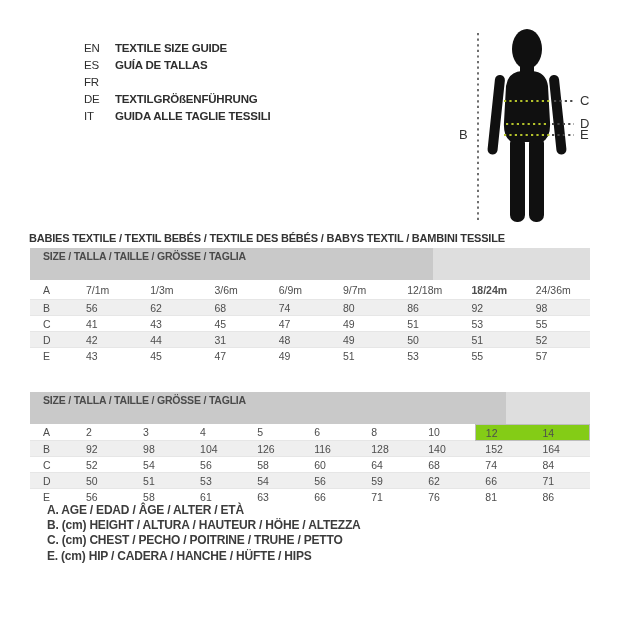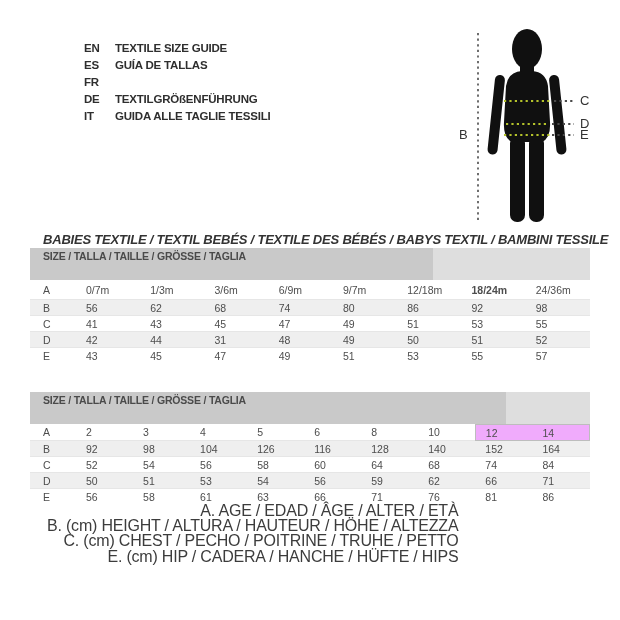--- a/index.html
+++ b/index.html
@@ -2,59 +2,59 @@
 <html style="--header-bar: #c9c9c9; --header-bar-light: #dedede; --zebra-row: #efefef; --text: #4d4d4d; --title-text: #333333; --silhouette: #101010; --measure-line: #4a4a4a; --measure-line-on-body: #b4c22b;"><head>
 <meta charset="utf-8">
 <style>
   html,body{margin:0;padding:0;}
   body{width:620px;height:620px;background:#ffffff;font-family:"Liberation Sans", sans-serif;}
   .page{position:relative;width:620px;height:620px;background:#fff;overflow:hidden;}
 
   
   .lang-list{position:absolute;left:48px;top:40px;}
   .lang-row{display:flex;line-height:17px;}
-  .lang-code{width:31px;font-size:11.5px;font-weight:700;color:#2e2e2e;letter-spacing:-0.2px;padding-left:36px;}
+  .lang-code{width:31px;font-size:11.5px;font-weight:400;color:#2e2e2e;letter-spacing:-0.2px;padding-left:36px;}
   .lang-label{font-size:11.5px;font-weight:700;color:#2e2e2e;letter-spacing:-0.2px;}
 
   
   .figure{position:absolute;left:440px;top:12px;width:180px;height:220px;}
   .silhouette{fill:var(--silhouette,#101010);}
   .measure-dark{stroke:var(--measure-line,#4a4a4a);stroke-width:2.2;stroke-dasharray:2.2 3.2;fill:none;}
   .measure-body{stroke:var(--measure-line-on-body,#b4c22b);stroke-width:2.2;stroke-dasharray:2.2 3.2;fill:none;}
   .measure-vert{stroke:var(--measure-line,#4a4a4a);stroke-width:1.6;stroke-dasharray:2.2 3.4;fill:none;}
   .fig-label{font-size:13px;fill:#333;font-family:"Liberation Sans", sans-serif;}
 
   
-  .tbl-title{position:absolute;left:43px;font-size:13px;font-weight:700;color:var(--title-text,#333);letter-spacing:-0.2px;white-space:nowrap;font-style:italic;}
+  .tbl-title{position:absolute;left:29px;font-size:11px;font-weight:700;color:var(--title-text,#333);letter-spacing:-0.2px;white-space:nowrap;}
   .title-babies{top:232px;}
   .title-children{top:376px;}
 
   .tblwrap{position:absolute;left:30px;width:560px;}
   .wrap-babies{top:248px;}
   .wrap-children{top:392px;}
   .tbl-header{position:relative;height:32px;background:var(--header-bar,#c9c9c9);}
   .tbl-header .hdr-text{position:absolute;left:13px;top:0;line-height:16px;font-size:10.5px;font-weight:700;color:#4a4a4a;letter-spacing:-0.2px;white-space:nowrap;z-index:2;}
   .hdr-light{position:absolute;right:0;top:0;bottom:0;background:var(--header-bar-light,#dedede);z-index:1;}
   .wrap-babies .hdr-light{width:28%;}
   .wrap-children .hdr-light{width:15%;}
 
   table.sizes{width:560px;border-collapse:collapse;table-layout:fixed;}
   table.sizes td{font-size:10.5px;color:var(--text,#4d4d4d);height:15px;padding:0 0 0 10px;white-space:nowrap;overflow:hidden;border-top:1px solid #e6e6e6;}
   table.sizes tr:first-child td{border-top:none;}
   table.sizes td.rowlabel{width:33px;padding-left:13px;}
   table.sizes tr:nth-child(even){background:var(--zebra-row,#efefef);}
   .wrap-babies table.sizes tr:first-child td{height:19px;}
   td.bold{font-weight:700;color:#3a3a3a;}
-  td.boxed{border-top:1px solid #bdbdbd !important;border-bottom:1px solid #bdbdbd;background:#f0abfc;}
+  td.boxed{border-top:1px solid #bdbdbd !important;border-bottom:1px solid #bdbdbd;background:#84cc16;}
   td.boxed-first{border-left:1px solid #bdbdbd;}
   td.boxed-last{border-right:1px solid #bdbdbd;}
 
   
   .legend{position:absolute;left:47px;top:503px;}
-  .legend-line{font-size:16px;font-weight:400;color:#3c3c3c;line-height:15.2px;letter-spacing:-0.2px;white-space:nowrap;text-align:right;}
+  .legend-line{font-size:12px;font-weight:700;color:#3c3c3c;line-height:15.2px;letter-spacing:-0.2px;white-space:nowrap;}
 </style>
 </head>
 <body>
 
 <div class="page">
 
   <div class="lang-list">
       <div class="lang-row">
         <span class="lang-code">EN</span>
         <span class="lang-label">TEXTILE SIZE GUIDE</span>
@@ -107,21 +107,21 @@
   <div class="tbl-title title-babies">BABIES TEXTILE / TEXTIL BEBÉS / TEXTILE DES BÉBÉS / BABYS TEXTIL / BAMBINI TESSILE</div>
   <div class="tblwrap wrap-babies">
     <div class="tbl-header">
       <span class="hdr-text">SIZE / TALLA / TAILLE / GRÖSSE / TAGLIA</span>
       <span class="hdr-light"></span>
     </div>
     <table class="sizes">
         <tbody>
           <tr>
             <td class="rowlabel">A</td>
-            <td>0/7m</td>
+            <td>7/1m</td>
             <td>1/3m</td>
             <td>3/6m</td>
             <td>6/9m</td>
             <td>9/7m</td>
             <td>12/18m</td>
             <td class="bold">18/24m</td>
             <td>24/36m</td>
           </tr>
           <tr>
             <td class="rowlabel">B</td>

